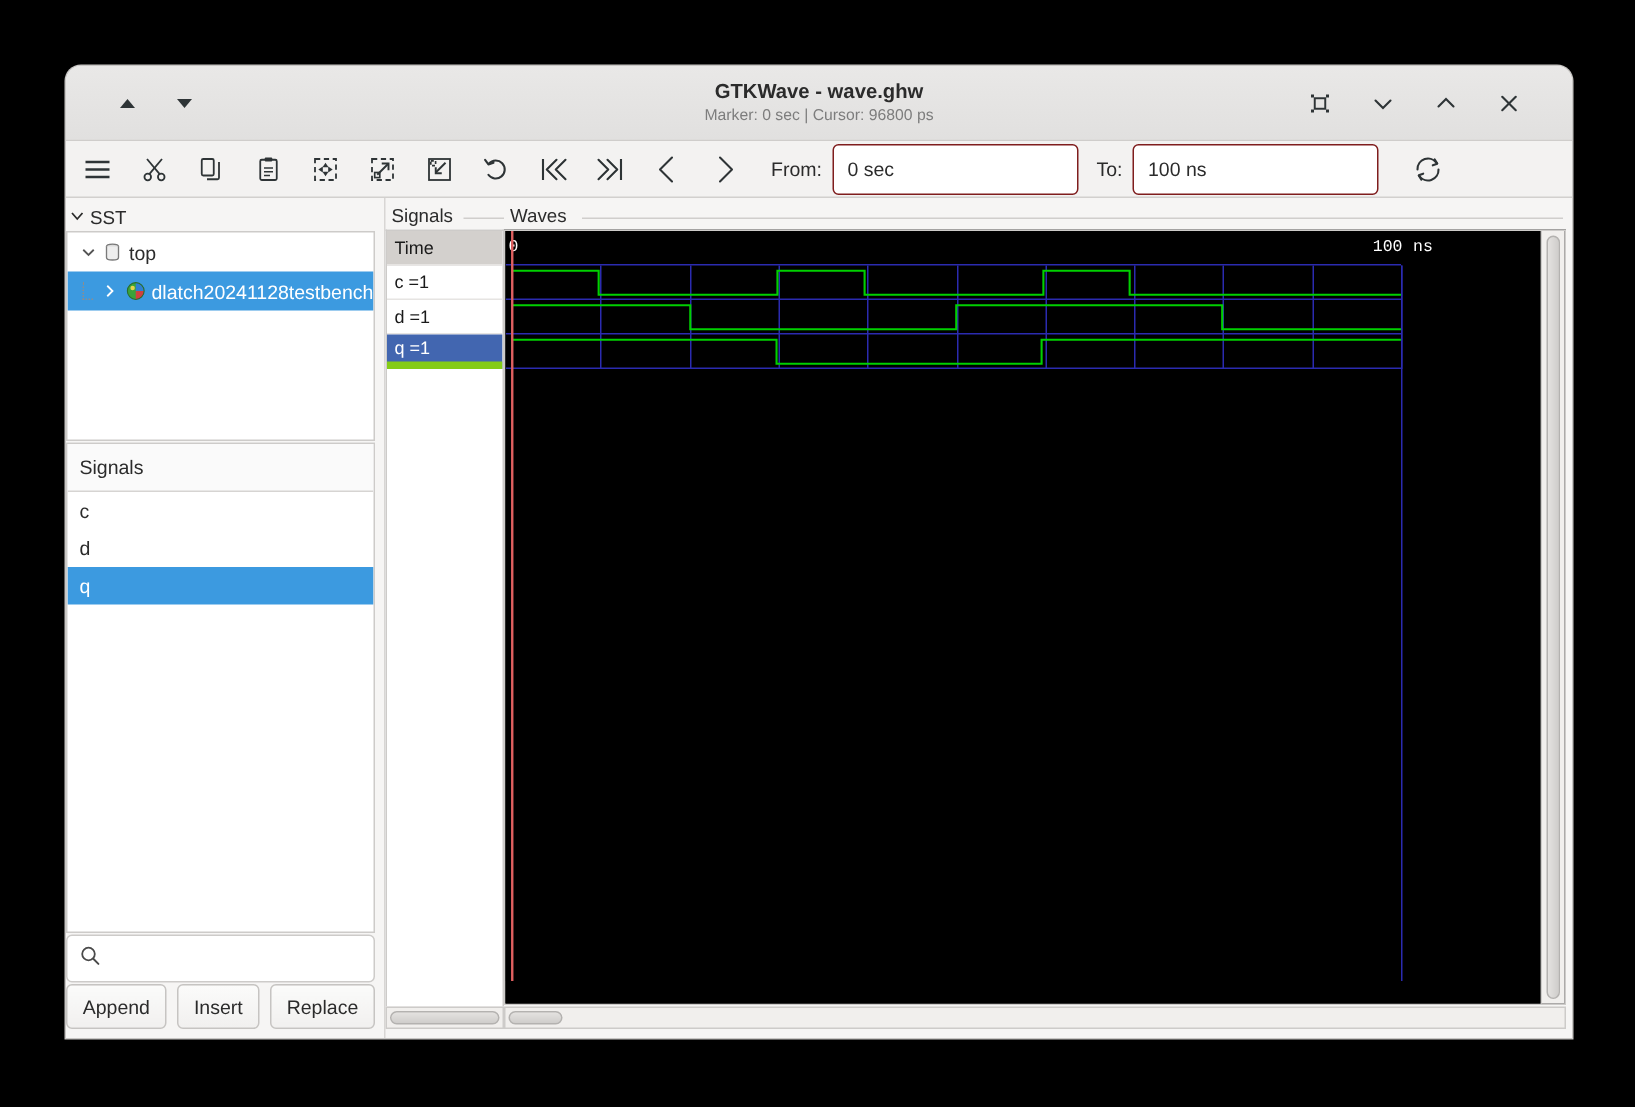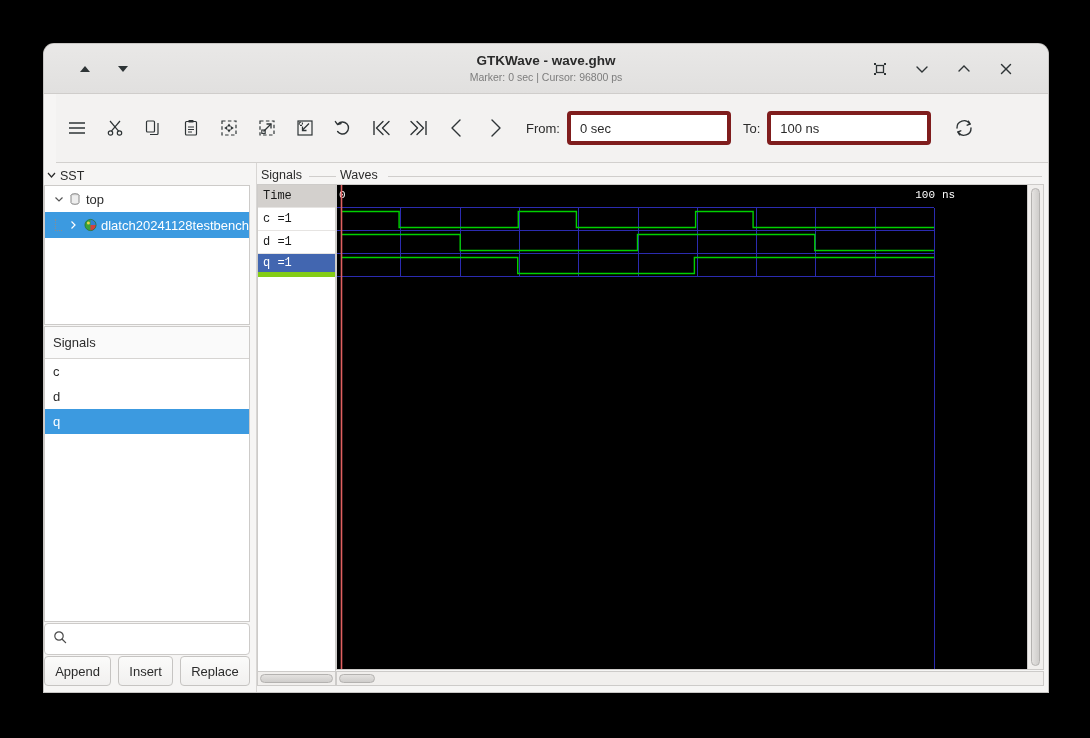--- a/index.html
+++ b/index.html
@@ -54,43 +54,42 @@
     z-index: 2;
   }
   .tb-btn {
     width: 20px; height: 20px;
     display: flex; align-items: center; justify-content: center;
     color: #2e3436;
   }
 
   
   #toolbar {
-    height: 69px;
+    height: 38px;
     background: #f3f2f1;
     border-bottom: 1px solid #d2d0ce;
     display: flex;
     align-items: center;
     padding: 0 2px;
     gap: 0px;
     flex: 0 0 auto;
-    margin-left: 12px;
   }
   .tool {
     width: 38px; height: 36px;
     display: flex; align-items: center; justify-content: center;
     color: #2e3436;
   }
   .tool svg { display: block; }
   .range-label {
     font-size: 13px; color: #2b2b2b; margin: 0 7px 0 12px; white-space: nowrap;
   }
   .range-input {
     height: 34px;
     background: #ffffff;
-    border: 4px solid #7f1d1d;
+    border: 1px solid #7f1d1d;
     border-radius: 4px;
     font-size: 13px;
     color: #2b2b2b;
     padding: 0 9px;
     font-family: "Liberation Sans", sans-serif;
     outline: none;
   }
   #from-input { width: 164px; }
   #to-input { width: 164px; }
   #reload-btn { margin-left: 14px; }
@@ -220,21 +219,21 @@
     border-top: 1px solid #cdcbc9;
     border-left: 1px solid #cdcbc9;
     border-right: 1px solid #cdcbc9;
     min-height: 0;
     overflow: hidden;
   }
   .wsig {
     height: 23px;
     display: flex; align-items: center;
     padding-left: 5px;
-    font-family: Liberation Mono, monospace;
+    font-family: Liberation Sans, sans-serif;
     font-size: 12px;
     color: #1a1a1a;
     border-bottom: 1px solid #e6e4e2;
     white-space: nowrap;
   }
   .wsig.time-row { background: #d3d0cd; font-weight: normal; }
   .wsig.selected { background: #4266b0; color: #ffffff; border-bottom: 5px solid #84cc16; }
   #mid-scroll {
     height: 15px; flex: 0 0 auto;
     border: 1px solid #cdcbc9;

